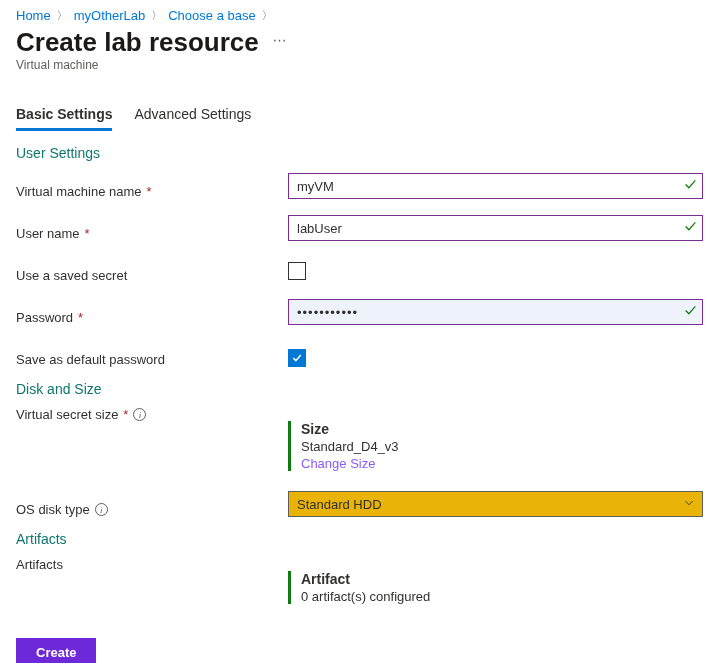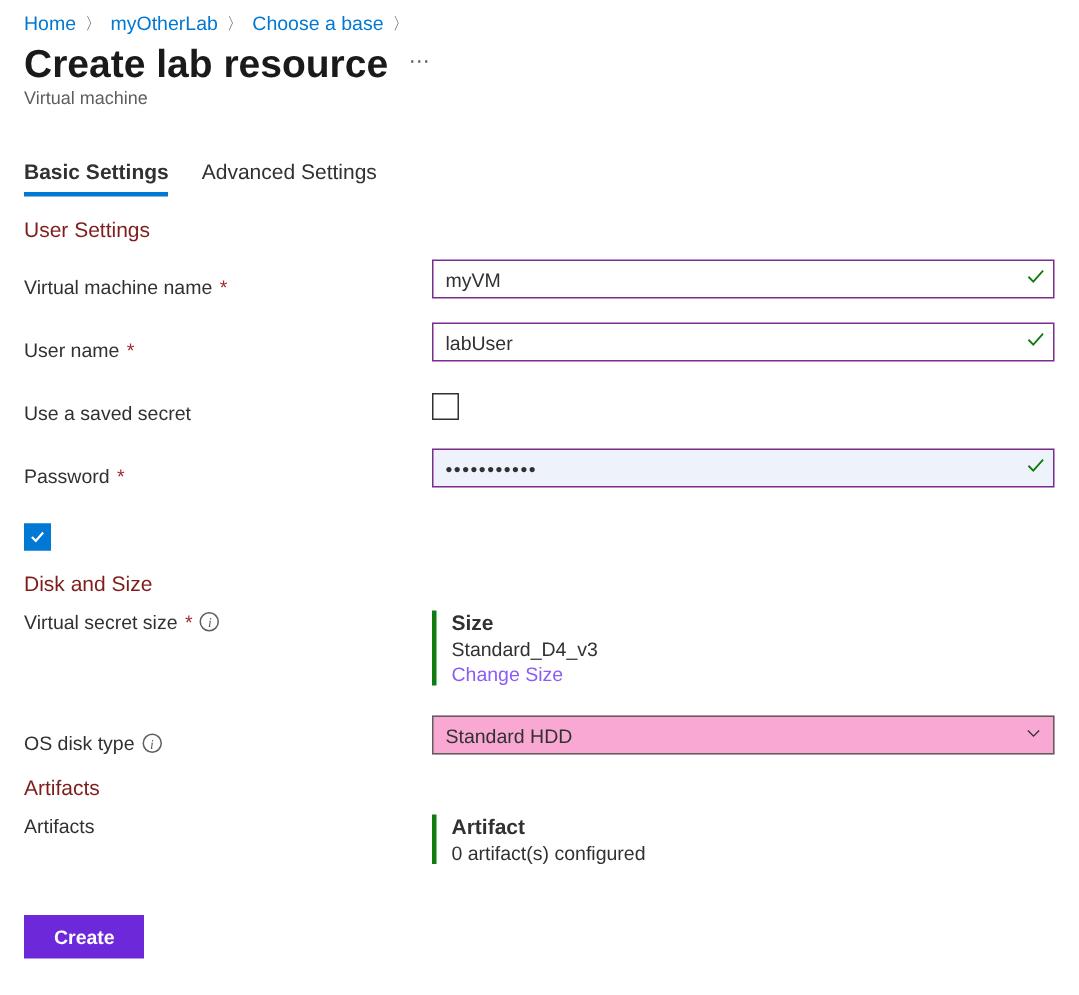--- a/index.html
+++ b/index.html
@@ -57,21 +57,21 @@
       padding: 4px 0 6px 0;
       cursor: pointer;
       color: #323130;
     }
     .tab.active {
       font-weight: 600;
       border-bottom: 3px solid #0078d4;
     }
     .section-label {
       font-size: 14px;
-      color: #7f1d1d;
+      color: #0f766e;
       margin-top: 10px;
       margin-bottom: 10px;
     }
     .form-row {
       display: flex;
       align-items: flex-end;
       margin-bottom: 14px;
       min-height: 28px;
     }
     .form-row.top { align-items: flex-start; }
@@ -135,39 +135,40 @@
       cursor: pointer;
       background: #fff;
     }
     .checkbox.checked {
       background: #0078d4;
       border-color: #0078d4;
       color: #fff;
     }
     .select-input {
       appearance: none;
-      background: #f9a8d4;
+      background: #eab308;
       cursor: pointer;
     }
     .select-chevron {
       position: absolute;
       right: 8px;
       top: 50%;
       transform: translateY(-50%);
       pointer-events: none;
       color: #323130;
     }
     .info-block {
       border-left: 3px solid #107c10;
       padding-left: 10px;
     }
     .info-block .title {
       font-weight: 600;
       font-size: 14px;
       margin-bottom: 2px;
+      margin-top: 14px;
     }
     .info-block .line {
       font-size: 13px;
       margin-bottom: 2px;
     }
     .info-block .link {
       color: #8b5cf6;
       font-size: 13px;
       cursor: pointer;
     }
@@ -259,20 +260,21 @@
     <input type="text" class="text-input validated pw" value="•••••••••••" style="">
     <span class="check-valid">
       <svg width="13" height="13" viewBox="0 0 16 16" fill="none" stroke="#107c10" stroke-width="1.5">
           <path d="M2 8 L6 12 L14 3"></path>
         </svg>
     </span>
   </div>
 </div>
 
 <div class="form-row">
+  <div class="form-label">Save as default password</div>
   <div class="form-control">
     <div class="checkbox checked">
       <svg width="12" height="12" viewBox="0 0 16 16" fill="none" stroke="#fff" stroke-width="2">
           <path d="M3 8 L6.5 11.5 L13 4"></path>
         </svg>
     </div>
   </div>
 </div>
 
 

